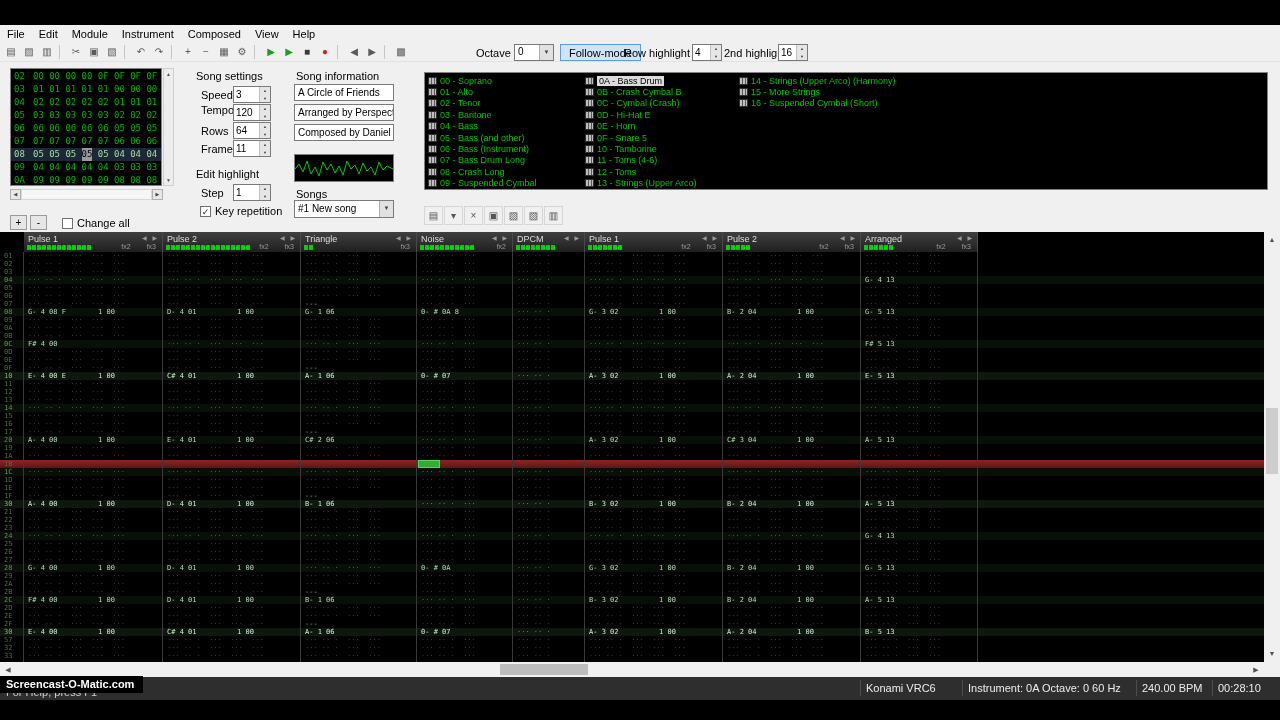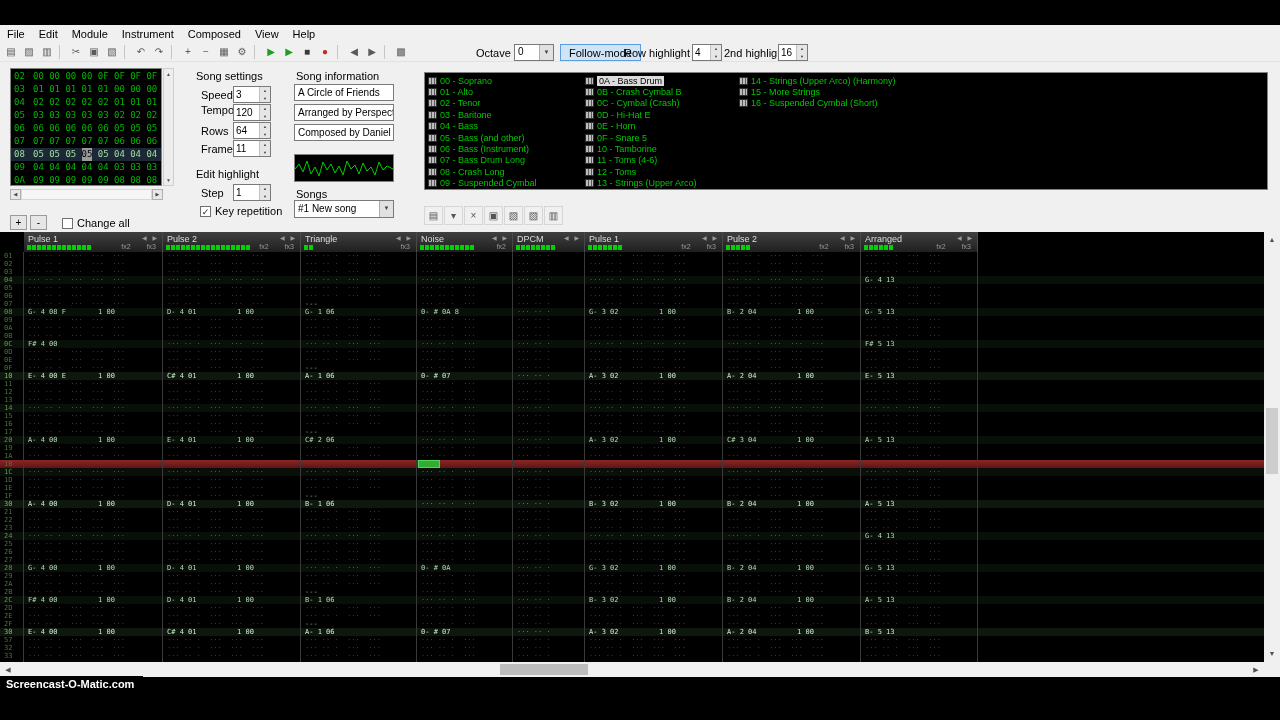--- a/index.html
+++ b/index.html
@@ -1253,16 +1253,27 @@
     <span class="sarrow" style="bottom:0">▼</span>
   </div>
 
   <div class="hscroll">
     <span class="sarrow" style="left:0;height:15px;line-height:15px">◀</span>
     <div class="hthumb"></div>
     <span class="sarrow" style="right:0;height:15px;line-height:15px">▶</span>
   </div>
   <div class="corner"></div>
 
+  <div class="statusbar">
+    <span class="st-help">For Help, press F1</span>
+    <span class="st-sep" style="left:860px"></span>
+    <span class="st-chip">Konami VRC6</span>
+    <span class="st-sep" style="left:962px"></span>
+    <span class="st-inst">Instrument: 0A Octave: 0  60 Hz</span>
+    <span class="st-sep" style="left:1136px"></span>
+    <span class="st-bpm">240.00 BPM</span>
+    <span class="st-sep" style="left:1212px"></span>
+    <span class="st-time">00:28:10</span>
+  </div>
 
   <div class="watermark">Screencast-O-Matic.com</div>
 
 </div>
 
 </body></html>

